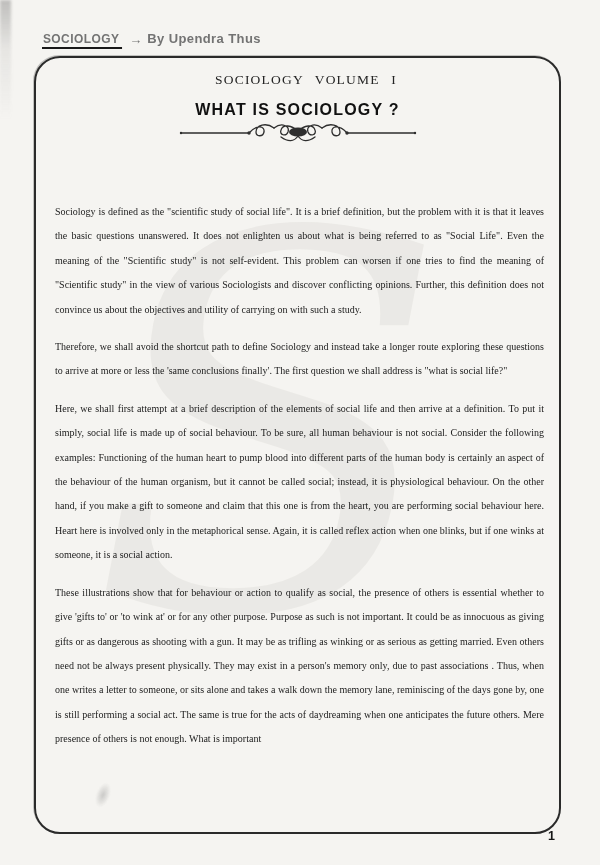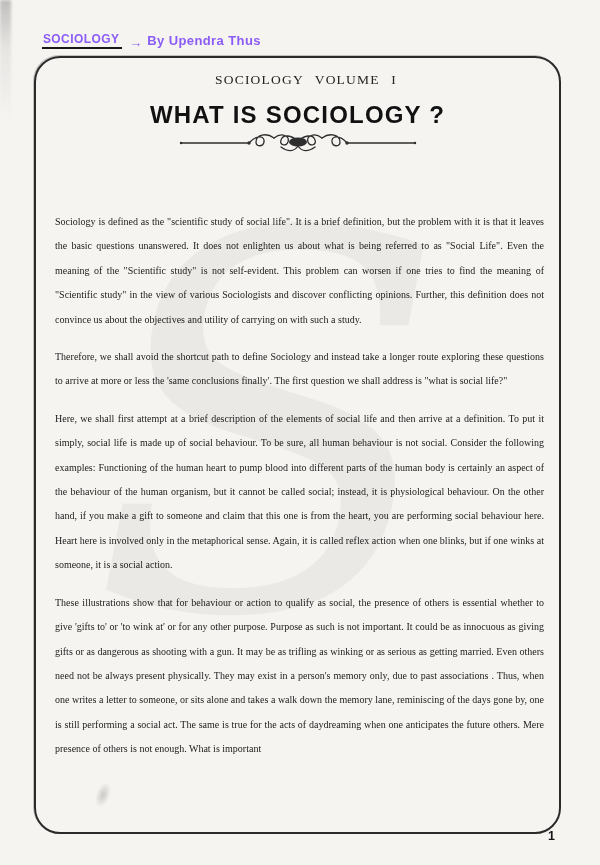--- a/index.html
+++ b/index.html
@@ -22,22 +22,22 @@
   .artifact-bottomleft {
     position: absolute; left: 96px; top: 782px; width: 14px; height: 26px;
     background: radial-gradient(ellipse at center, rgba(90,90,90,.28), rgba(90,90,90,0) 70%);
     transform: rotate(20deg);
     filter: blur(.6px);
   }
   
   .brand-row {
     position: absolute; left: 42px; top: 31px;
     font-family: "Liberation Sans", sans-serif;
-    font-weight: 700; font-size: 13px; color: #8b5cf6;
-    display: flex; align-items: center; white-space: nowrap;
+    font-weight: 700; font-size: 13px; color: #737373;
+    display: flex; align-items: flex-start; white-space: nowrap;
   }
   .brand {
     letter-spacing: .5px;
     border-bottom: 2px solid #181818;
     padding: 0 3px 1px 1px;
     transform: scaleX(.92);
     transform-origin: left bottom;
   }
   .brand-arrow {
     font-size: 13px; line-height: 13px;
@@ -63,21 +63,21 @@
     letter-spacing: 1.2px;
     word-spacing: 7px;
     color: #242424;
     padding-left: 17px;
   }
   .page-heading {
     margin-top: 13px;
     text-align: center;
     font-family: "Liberation Sans", sans-serif;
     font-weight: 700;
-    font-size: 24px;
+    font-size: 16px;
     letter-spacing: 1.2px;
     color: #111;
   }
   .flourish-wrap {
     margin-top: 3px;
     text-align: center;
     line-height: 0;
   }
   .content {
     position: relative;

